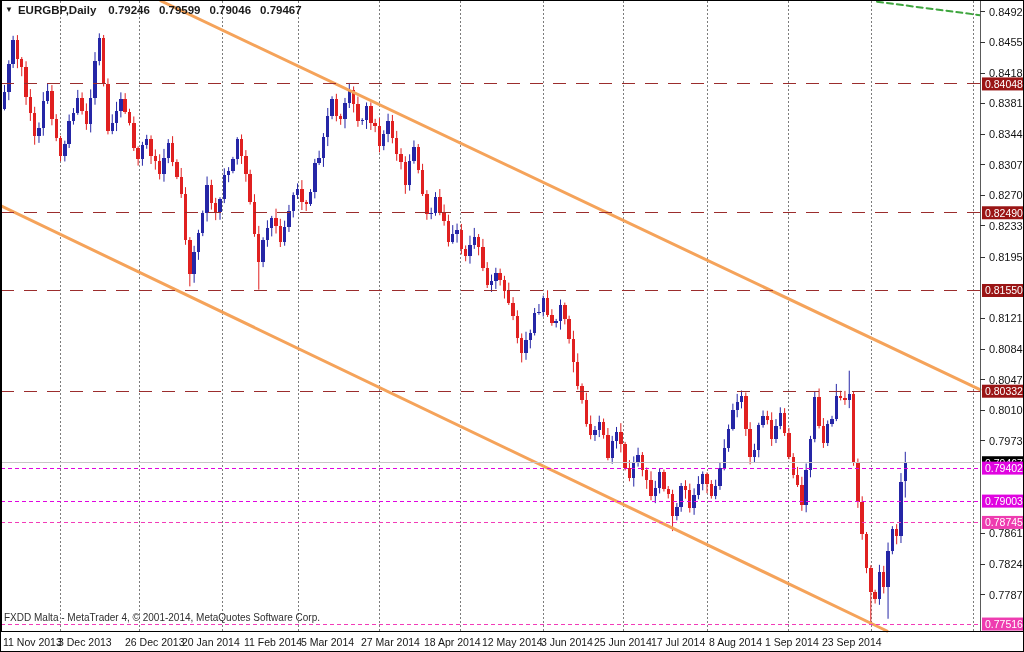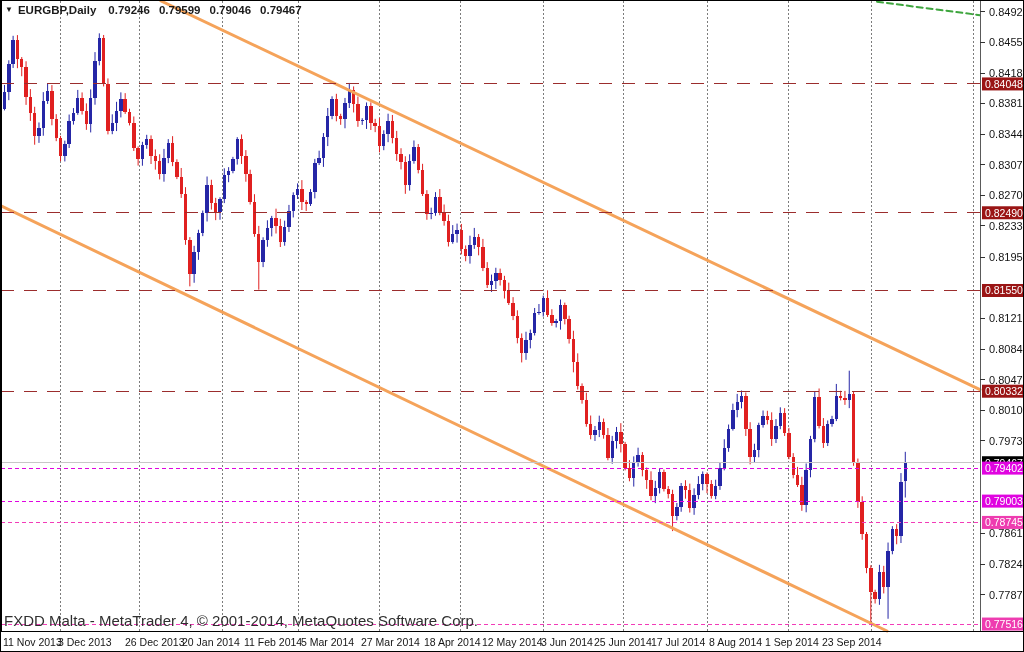--- a/index.html
+++ b/index.html
@@ -10,21 +10,21 @@
   }
   .title-row{
     position:absolute;left:4px;top:3px;z-index:30;
     font-size:11.5px;font-weight:700;color:#1a1a1a;white-space:nowrap;
   }
   .title-row .marker{font-size:8px;vertical-align:2px;margin-right:5px;}
   .title-row .sym{margin-right:12px;}
   .title-row .q{margin-right:9px;}
   .copyright{
     position:absolute;left:3px;top:611px;z-index:30;
-    font-size:15px;color:#2f2f2f;white-space:nowrap;
+    font-size:10px;color:#2f2f2f;white-space:nowrap;
   }
   svg{position:absolute;left:0;top:0;}
   text{font-family:"Liberation Sans",sans-serif;}
 </style>
 </head>
 <body>
 
 <div class="window">
 
   <div class="title-row">

